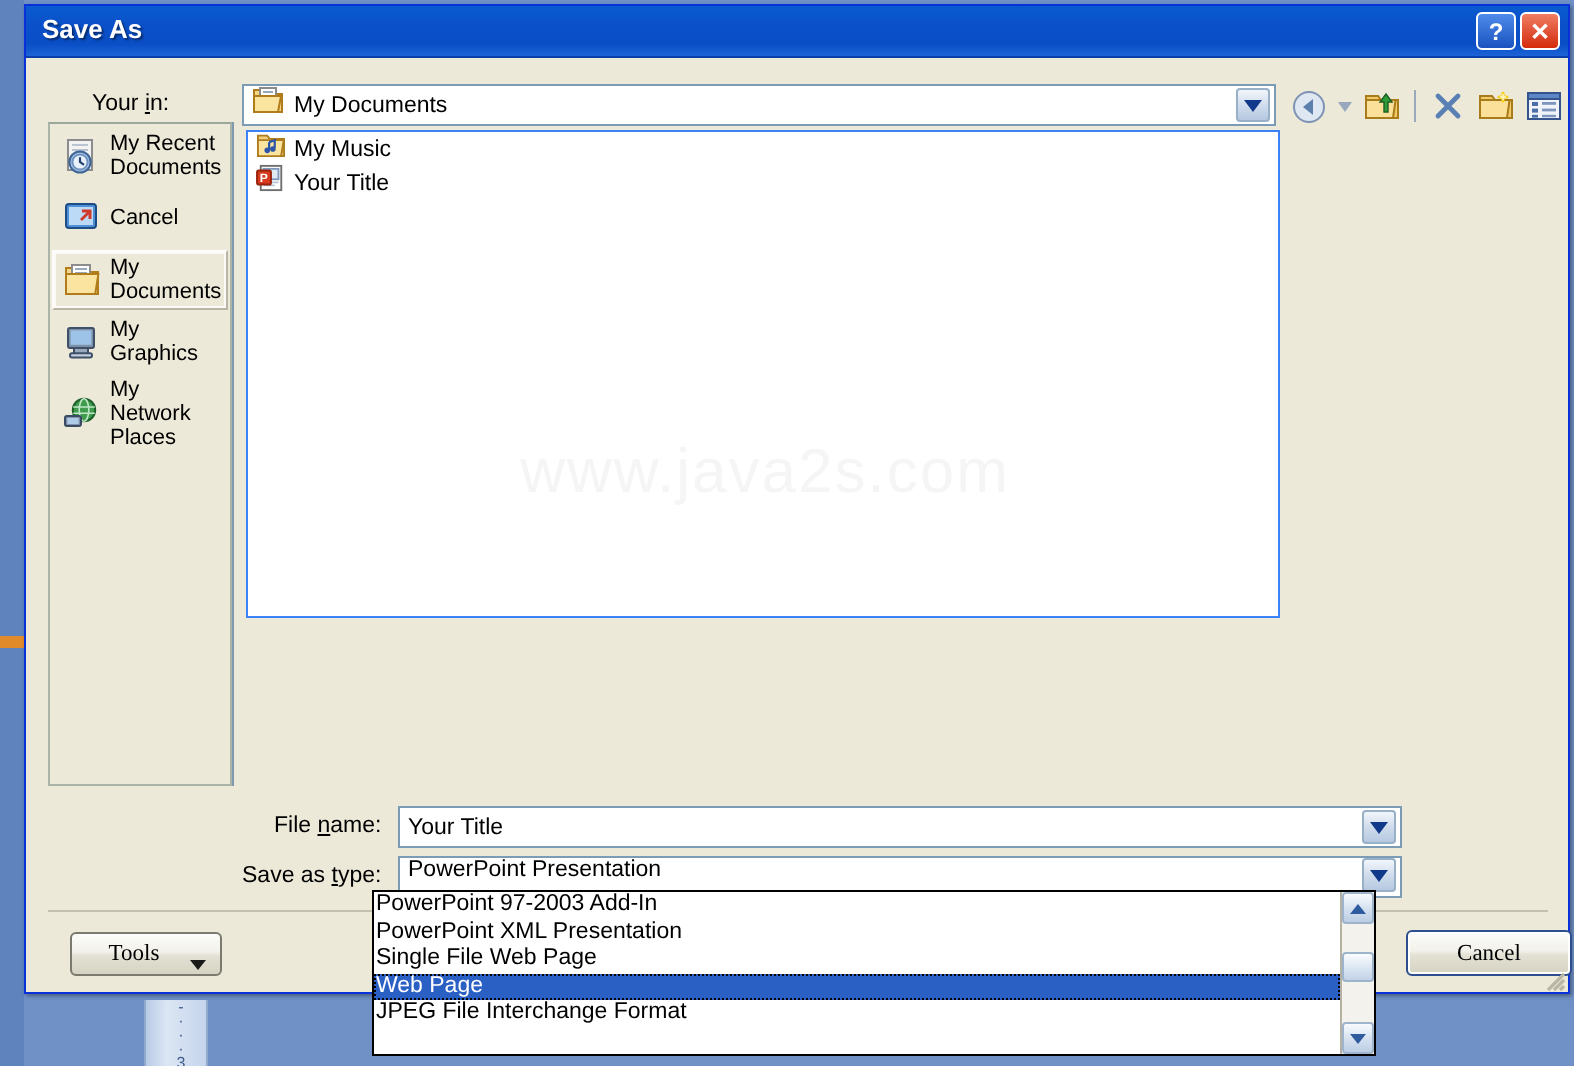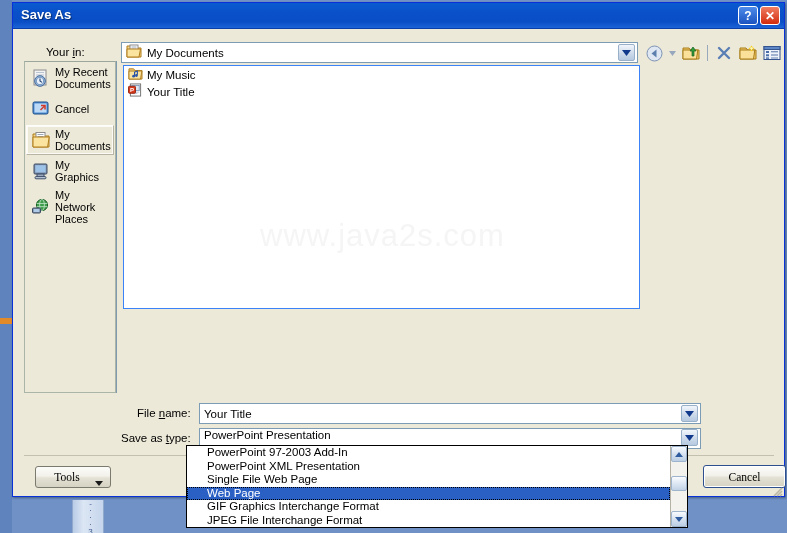--- a/index.html
+++ b/index.html
@@ -314,21 +314,21 @@
     display: flex;
   }
   .dd-items {
     flex: 1;
     overflow: hidden;
   }
   .dd-item {
     height: 13.6px;
     line-height: 13.6px;
     font-size: 11.5px;
-    padding-left: 20px;
+    padding-left: 1px;
     color: #000;
     white-space: nowrap;
     cursor: pointer;
   }
   .dd-item.sel {
     background: #2a5fc4;
     color: #ffffff;
     outline: 1px dotted #000;
     outline-offset: -1px;
   }
@@ -640,21 +640,20 @@
       </svg>
     </div>
   </div>
 
   <div class="dropdown">
     <div class="dd-items">
       <div class="dd-item">PowerPoint 97-2003 Add-In</div>
       <div class="dd-item">PowerPoint XML Presentation</div>
       <div class="dd-item">Single File Web Page</div>
       <div class="dd-item sel">Web Page</div>
-      <div class="dd-item">GIF Graphics Interchange Format</div>
       <div class="dd-item">JPEG File Interchange Format</div>
     </div>
     <div class="dd-scroll">
       <div class="sc-btn">
         <svg width="8" height="5" viewBox="0 0 8 5">
             <path d="M4 0l4 5H0z" fill="#2f5c9e"></path>
           </svg>
       </div>
       <div class="sc-thumb"></div>
       <div class="sc-btn">

